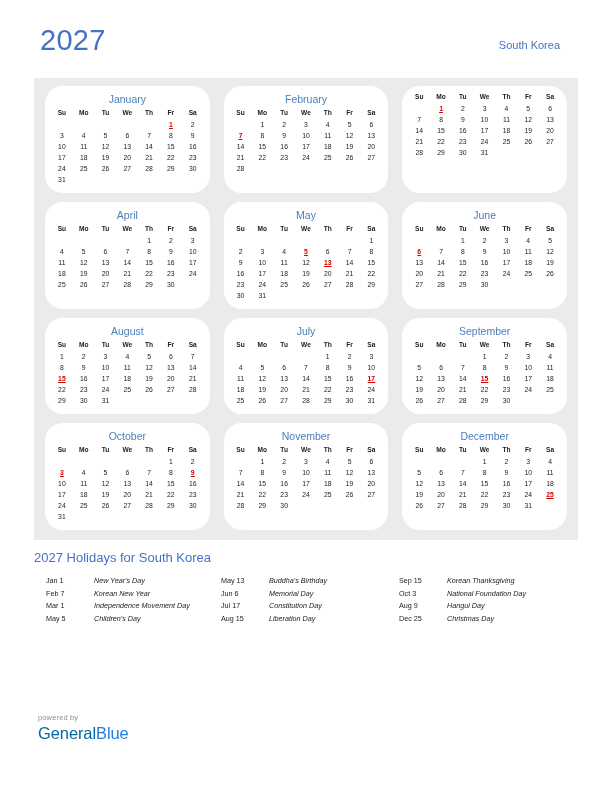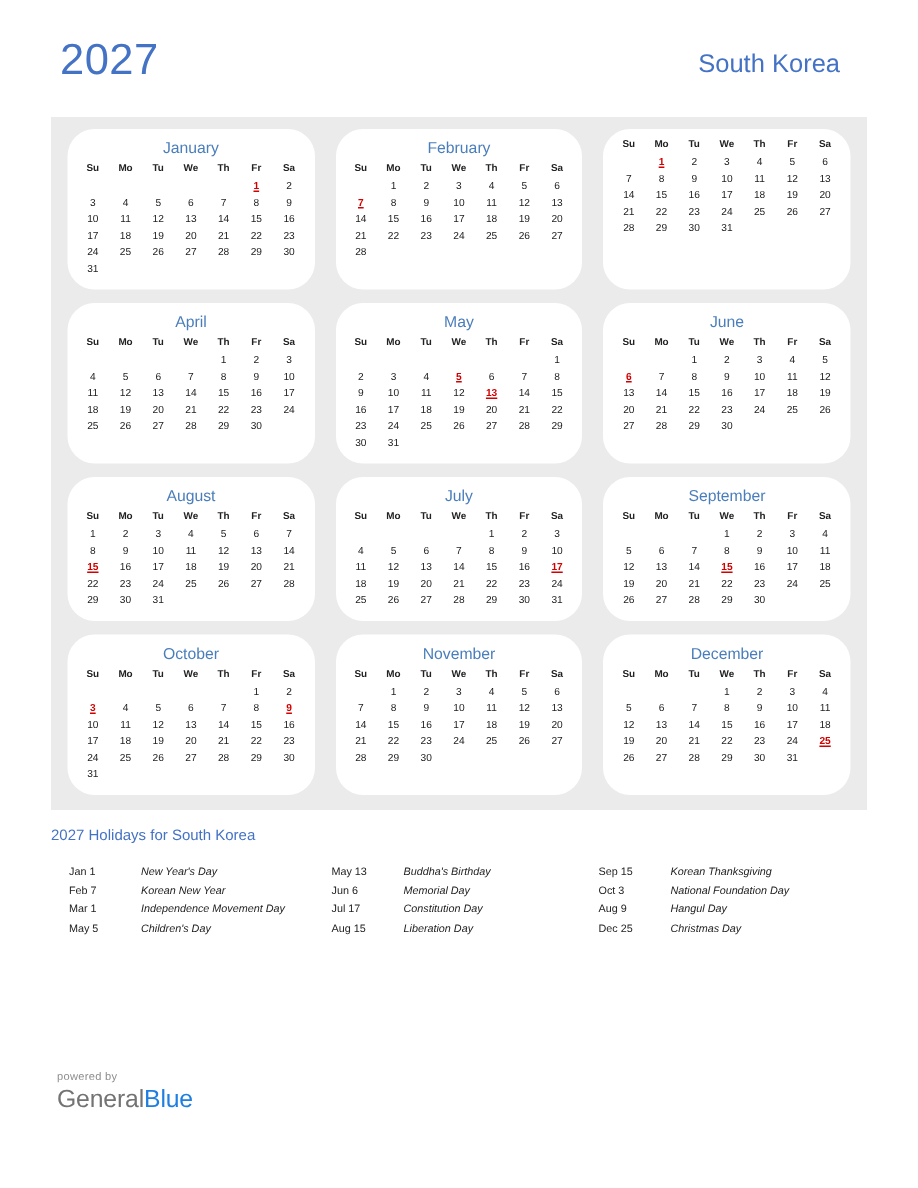--- a/index.html
+++ b/index.html
@@ -31,21 +31,21 @@
   }
   .year-title {
     font-size: 29px;
     color: #4472c4;
     letter-spacing: 0.3px;
     line-height: 1;
     padding-bottom: 13px;
     font-weight: 400;
   }
   .country-title {
-    font-size: 17px;
+    font-size: 11px;
     color: #4472c4;
     line-height: 1;
     padding-bottom: 17px;
     font-weight: 400;
   }
 
   
   .calendar-panel {
     position: absolute;
     left: 34px;
@@ -109,21 +109,21 @@
 
   
   .holidays-section {
     position: absolute;
     left: 34px;
     top: 552px;
     width: 560px;
   }
   .holidays-title {
     color: #4472c4;
-    font-size: 10px;
+    font-size: 13px;
     line-height: 12px;
     margin-bottom: 11px;
     font-weight: 400;
   }
   .holiday-columns {
     position: relative;
     height: 72px;
   }
   .holiday-col {
     position: absolute;
@@ -159,21 +159,21 @@
     font-size: 7.4px;
     color: #8d8d8d;
     line-height: 11px;
     letter-spacing: 0.2px;
   }
   .logo {
     font-size: 16.5px;
     line-height: 21px;
     letter-spacing: -0.1px;
   }
-  .logo-general { color: #737373; }
+  .logo-general { color: #0369a1; }
   .logo-blue { color: #1f7fe0; }
 </style>
 </head>
 <body>
 
 <div class="header">
   <div class="year-title">2027</div>
   <div class="country-title">South Korea</div>
 </div>
 

